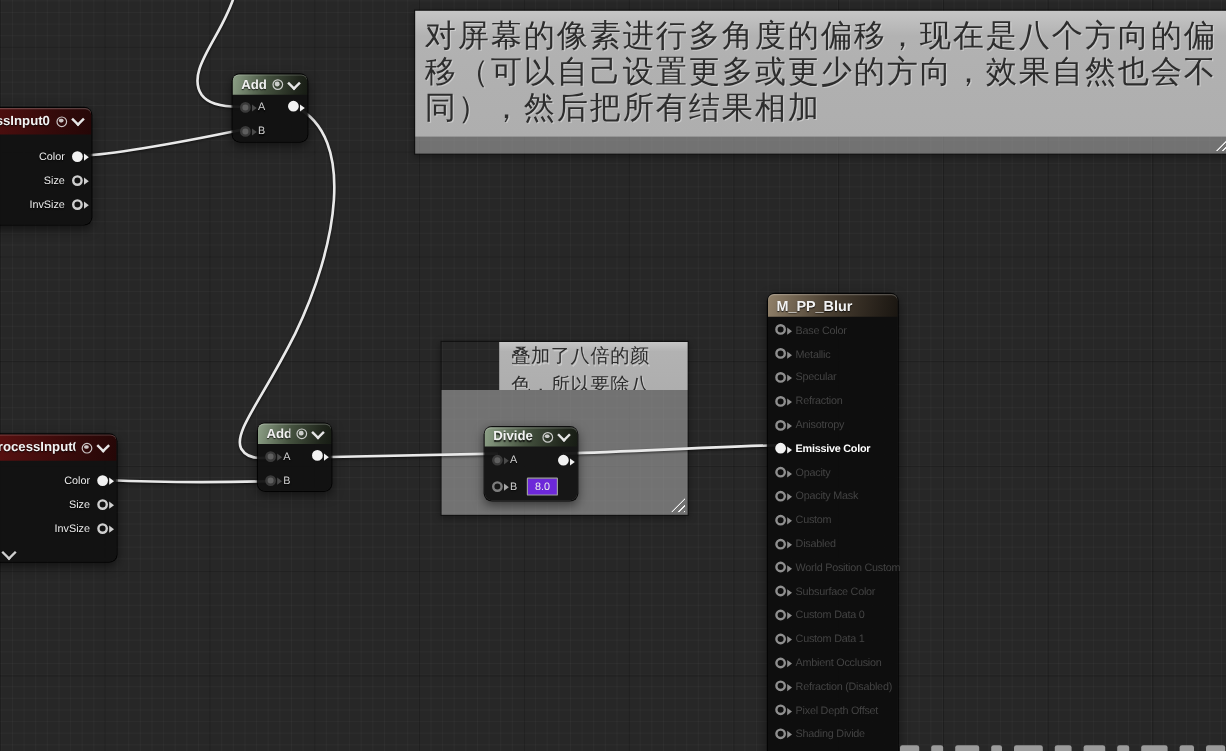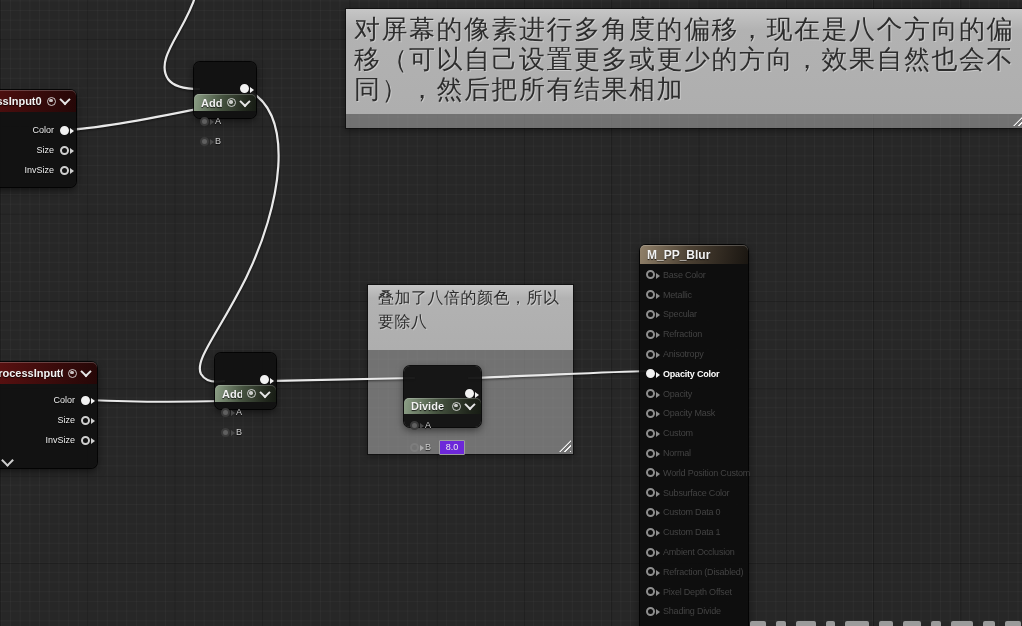--- a/index.html
+++ b/index.html
@@ -29,21 +29,21 @@
   .comment-body{background:rgba(165,165,165,0.60);position:relative;}
   .resize-handle{
     position:absolute;right:2px;bottom:2px;width:12px;height:12px;
     background:repeating-linear-gradient(135deg,rgba(255,255,255,0.9) 0 1.2px,transparent 1.2px 4px);
     clip-path:polygon(100% 0,100% 100%,0 100%);
   }
   .comment-offset{left:345px;top:8px;width:681px;}
   .comment-offset .comment-title{height:105px;padding:5px 8px 0 8px;font-size:26px;line-height:30px;letter-spacing:1.5px;}
   .comment-offset .comment-body{height:14px;}
   .comment-divide{left:367px;top:284px;width:205px;}
-  .comment-divide .comment-title{height:65px;padding:1px 12px 0 10px;font-size:16px;line-height:24px;letter-spacing:0.5px;}
+  .comment-divide .comment-title{height:40px;padding:1px 12px 0 10px;font-size:16px;line-height:24px;letter-spacing:0.5px;margin-left:48px;}
   .comment-divide .comment-body{height:104px;}
   
   .node{position:absolute;z-index:3;border-radius:6px;background:rgba(17,17,17,0.95);
     box-shadow:0 3px 9px rgba(0,0,0,0.55), 0 0 0 1px rgba(0,0,0,0.85);}
   .node-header{display:flex;align-items:center;border-radius:5px 5px 0 0;
     box-shadow:inset 0 1px 0 rgba(255,255,255,0.22);padding:0 7px;box-sizing:border-box;gap:5px;}
   .node-title{flex:1;color:#f2f2f2;font-weight:bold;white-space:nowrap;overflow:hidden;
     text-shadow:0 1px 1px rgba(0,0,0,0.8);}
   .hdr-math{background:linear-gradient(100deg,#8da087,#45523f 45%,#20261c 85%,#171c14);}
   .hdr-tex{background:linear-gradient(100deg,#a02828,#611212 45%,#340a0a 85%,#250707);}
@@ -72,21 +72,21 @@
   .node-st{width:216px;height:97px;}
   .node-st .node-header{height:22px;}
   .node-st .node-title{font-size:11px;}
   .st-rows{padding-top:8px;}
   .st-row{display:flex;align-items:center;justify-content:flex-end;height:20px;padding-right:7px;gap:6px;}
   .st-row .plabel{color:#ececec;font-size:9px;font-weight:normal;text-shadow:0 1px 1px rgba(0,0,0,0.8);}
   .node-st2{width:212px;height:106px;}
   .expander{position:absolute;left:118px;bottom:3px;width:7px;height:7px;
     border-right:2px solid #cfcfcf;border-bottom:2px solid #cfcfcf;transform:rotate(45deg);}
   
-  .node-math .node-header{height:17px;margin-top:32px;}
+  .node-math .node-header{height:17px;}
   .node-math .node-title{font-size:11px;}
   .node-add{width:62px;height:56px;}
   .math-row{display:flex;align-items:center;height:20px;padding-left:6px;gap:6px;}
   .math-row .plabel{color:#cfcfcf;font-size:9px;text-shadow:0 1px 1px rgba(0,0,0,0.8);}
   .out-pin{position:absolute;right:7px;}
   .node-divide{width:77px;height:61px;}
   .node-divide .math-row{height:22px;}
   .valuebox{margin-left:2px;width:24px;height:13px;background:#6d28d9;border:1px solid #9d9d9d;
     color:#ececec;font-size:9px;line-height:13px;text-align:center;border-radius:1px;}
   
@@ -201,21 +201,21 @@
       <span class="pin pin--conn"></span>
       <span class="plabel">A</span>
       <span class="pin pin--out out-pin" style="top:22px;"></span>
     </div>
     <div class="math-row">
       <span class="pin pin--conn"></span>
       <span class="plabel">B</span>
     </div>
   </div>
 
-  <div class="node node-math node-divide" style="left:404px;top:366px;">
+  <div class="node node-math node-divide" style="left:404px;top:356px;">
     <div class="node-header hdr-math" style="height:16px;">
       <span class="node-title">Divide</span>
       <span class="preview-icon"></span>
       <span class="chev"></span>
     </div>
     <div class="math-row">
       <span class="pin pin--conn"></span>
       <span class="plabel">A</span>
       <span class="pin pin--out out-pin" style="top:23px;"></span>
     </div>
@@ -246,37 +246,37 @@
       <div class="res-row">
           <span class="pin pin--disabled"></span>
           <span class="plabel">Refraction</span>
         </div>
       <div class="res-row">
           <span class="pin pin--disabled"></span>
           <span class="plabel">Anisotropy</span>
         </div>
       <div class="res-row active">
           <span class="pin pin--out"></span>
-          <span class="plabel">Opacity Color</span>
+          <span class="plabel">Emissive Color</span>
         </div>
       <div class="res-row">
           <span class="pin pin--disabled"></span>
           <span class="plabel">Opacity</span>
         </div>
       <div class="res-row">
           <span class="pin pin--disabled"></span>
           <span class="plabel">Opacity Mask</span>
         </div>
       <div class="res-row">
           <span class="pin pin--disabled"></span>
           <span class="plabel">Custom</span>
         </div>
       <div class="res-row">
           <span class="pin pin--disabled"></span>
-          <span class="plabel">Normal</span>
+          <span class="plabel">Disabled</span>
         </div>
       <div class="res-row">
           <span class="pin pin--disabled"></span>
           <span class="plabel">World Position Custom</span>
         </div>
       <div class="res-row">
           <span class="pin pin--disabled"></span>
           <span class="plabel">Subsurface Color</span>
         </div>
       <div class="res-row">

